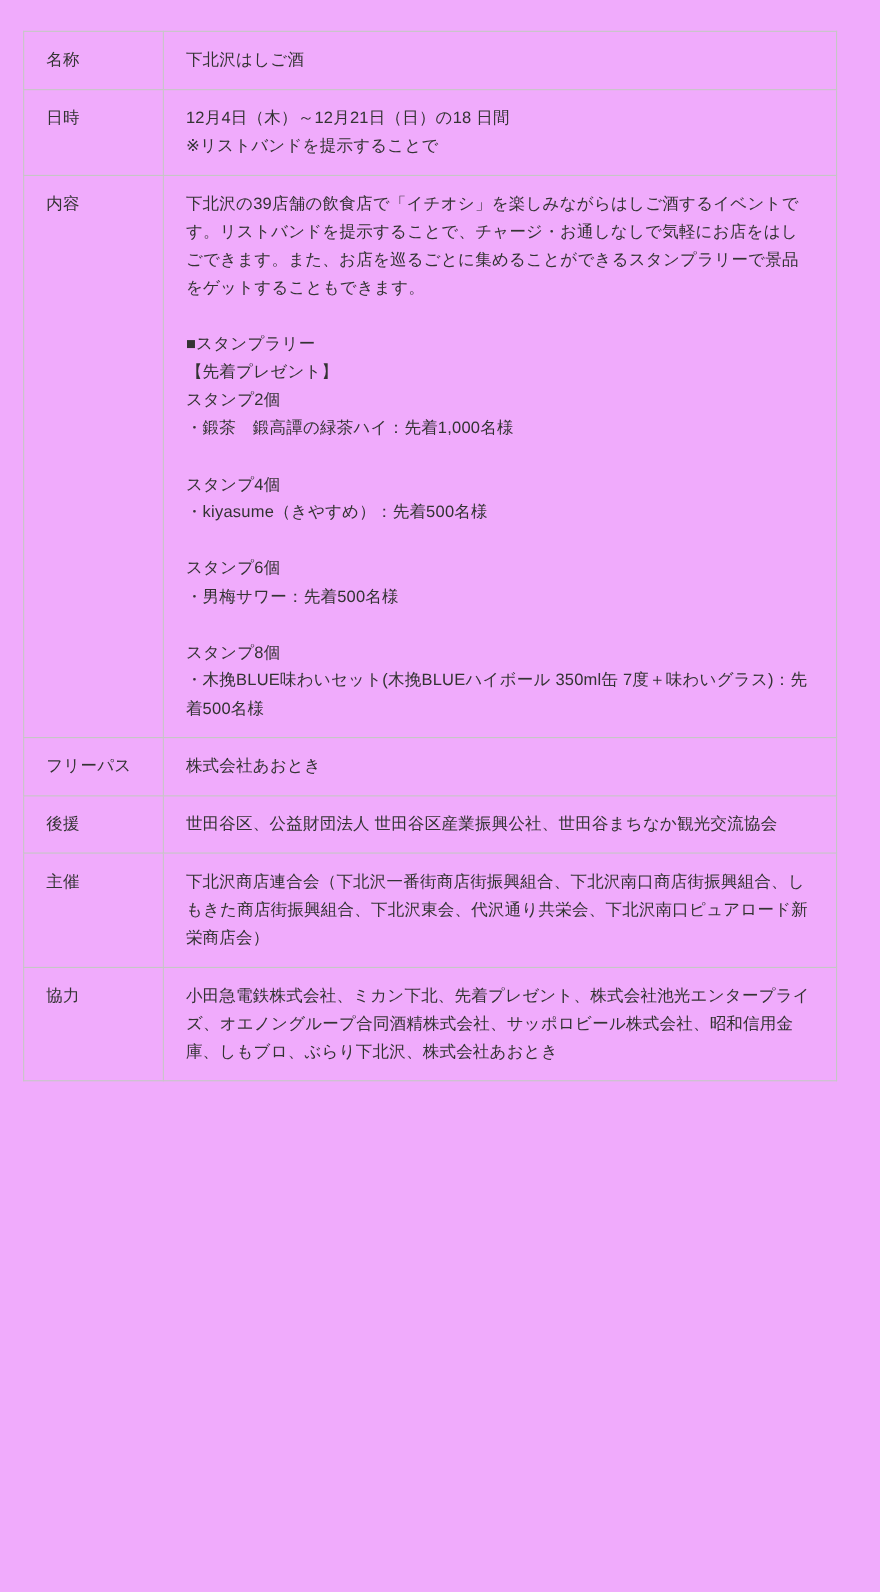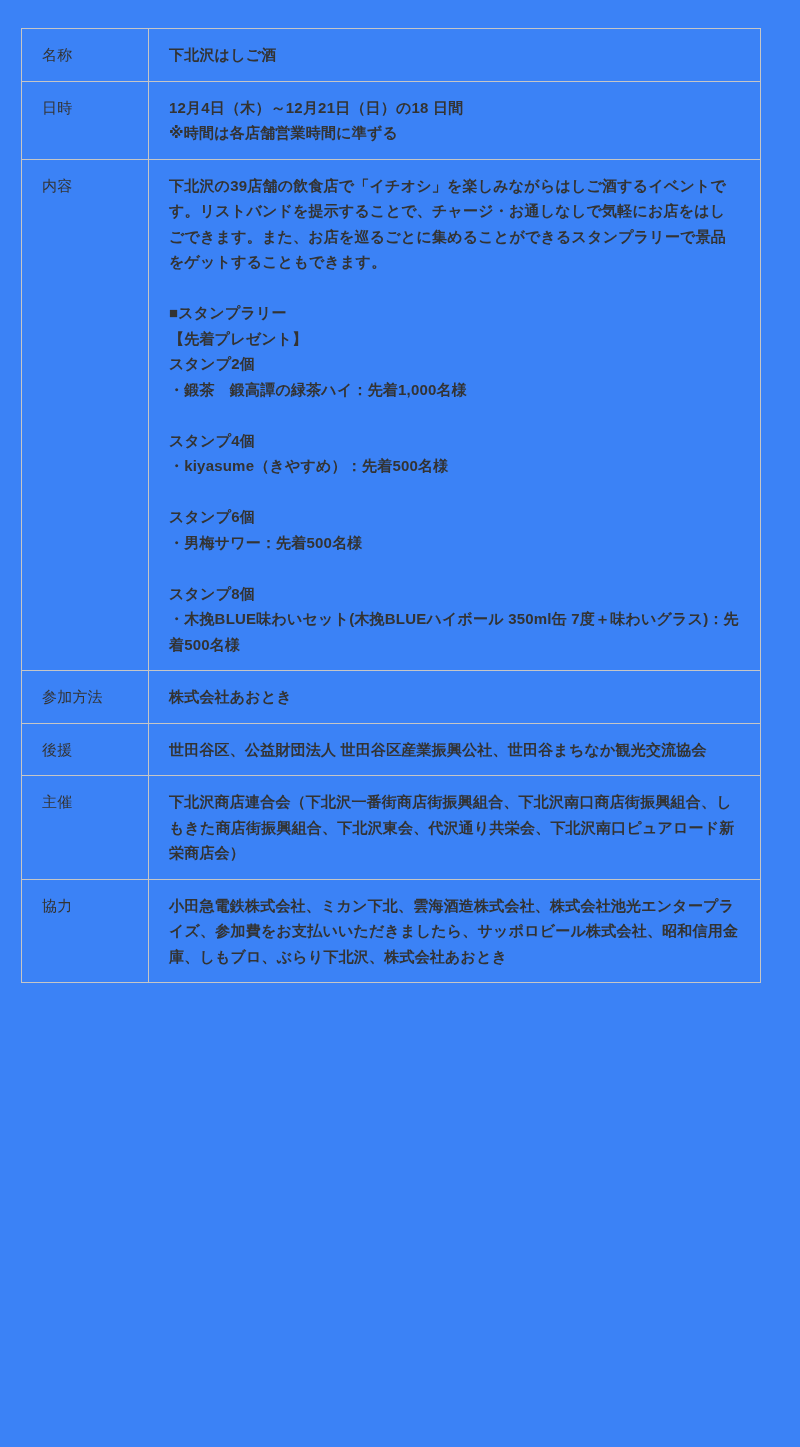--- a/index.html
+++ b/index.html
@@ -5,21 +5,21 @@
   html, body {
     margin: 0;
     padding: 0;
     background: #ffffff;
     font-family: "Liberation Sans", "DejaVu Sans", sans-serif;
   }
   .page {
     position: relative;
     width: 800px;
     height: 1447px;
-    background: #3b82f6;
+    background: #f0abfc;
     overflow: hidden;
   }
   table.info-table {
     position: absolute;
     left: 21px;
     top: 28px;
     width: 740px;
     border-collapse: collapse;
     table-layout: fixed;
     color: #333333;
@@ -34,67 +34,66 @@
     overflow-wrap: break-word;
     letter-spacing: 0.2px;
   }
   td.label-cell {
     width: 127px;
     box-sizing: border-box;
     padding-right: 8px;
   }
   td.value-cell {
     box-sizing: border-box;
-    font-weight: bold;
   }
 </style>
 </head>
 <body>
 
 <div class="page">
   <table class="info-table">
     <tbody>
       <tr>
         <td class="label-cell">名称</td>
         <td class="value-cell">下北沢はしご酒</td>
       </tr>
       <tr>
         <td class="label-cell">日時</td>
         <td class="value-cell">12月4日（木）～12月21日（日）の18 日間
-※時間は各店舗営業時間に準ずる</td>
+※リストバンドを提示することで</td>
       </tr>
       <tr>
         <td class="label-cell">内容</td>
         <td class="value-cell">下北沢の39店舗の飲食店で「イチオシ」を楽しみながらはしご酒するイベントです。リストバンドを提示することで、チャージ・お通しなしで気軽にお店をはしごできます。また、お店を巡るごとに集めることができるスタンプラリーで景品をゲットすることもできます。
 
 ■スタンプラリー
 【先着プレゼント】
 スタンプ2個
 ・鍛茶　鍛高譚の緑茶ハイ：先着1,000名様
 
 スタンプ4個
 ・kiyasume（きやすめ）：先着500名様
 
 スタンプ6個
 ・男梅サワー：先着500名様
 
 スタンプ8個
 ・木挽BLUE味わいセット(木挽BLUEハイボール 350ml缶 7度＋味わいグラス)：先着500名様</td>
       </tr>
       <tr>
-        <td class="label-cell">参加方法</td>
+        <td class="label-cell">フリーパス</td>
         <td class="value-cell">株式会社あおとき</td>
       </tr>
       <tr>
         <td class="label-cell">後援</td>
         <td class="value-cell">世田谷区、公益財団法人 世田谷区産業振興公社、世田谷まちなか観光交流協会</td>
       </tr>
       <tr>
         <td class="label-cell">主催</td>
         <td class="value-cell">下北沢商店連合会（下北沢一番街商店街振興組合、下北沢南口商店街振興組合、しもきた商店街振興組合、下北沢東会、代沢通り共栄会、下北沢南口ピュアロード新栄商店会）</td>
       </tr>
       <tr>
         <td class="label-cell">協力</td>
-        <td class="value-cell">小田急電鉄株式会社、ミカン下北、雲海酒造株式会社、株式会社池光エンタープライズ、参加費をお支払いいただきましたら、サッポロビール株式会社、昭和信用金庫、しもブロ、ぶらり下北沢、株式会社あおとき</td>
+        <td class="value-cell">小田急電鉄株式会社、ミカン下北、先着プレゼント、株式会社池光エンタープライズ、オエノングループ合同酒精株式会社、サッポロビール株式会社、昭和信用金庫、しもブロ、ぶらり下北沢、株式会社あおとき</td>
       </tr>
     </tbody>
   </table>
 </div>
 
 </body></html>

